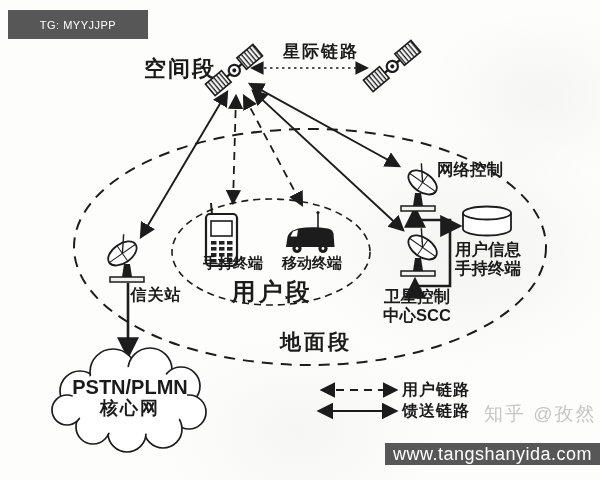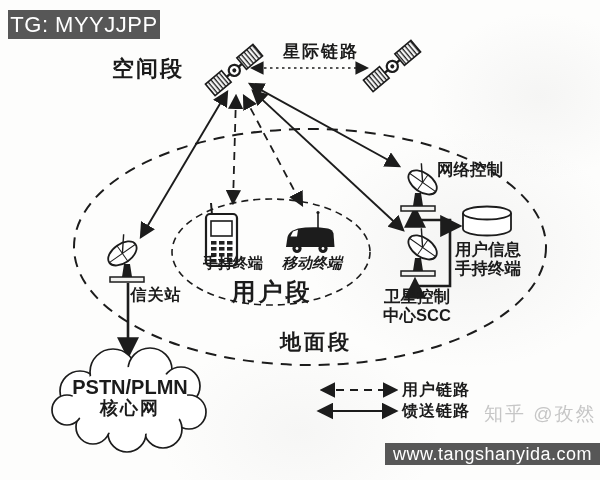--- a/index.html
+++ b/index.html
@@ -21,21 +21,21 @@
   .lbl-left{
     position:absolute; font-weight:700; color:#1b1b1b;
     white-space:nowrap; text-align:center; line-height:19px;
   }
   .serif{font-family:Liberation Sans, sans-serif;}
   .badge{
     position:absolute; background:#575757; color:#ffffff;
     display:flex; align-items:center; justify-content:center;
     letter-spacing:.5px;
   }
-  #tg-badge{left:8px; top:10px; width:152px; height:29px; font-size:22px;}
+  #tg-badge{left:8px; top:10px; width:140px; height:29px; font-size:11px;}
   #site-badge{left:385px; top:443px; width:215px; height:22px; font-size:18px;}
   #watermark{
     position:absolute; left:484px; top:414px; transform:translate(0,-50%);
     color:#c6c6c6; font-size:19px; letter-spacing:2px; white-space:nowrap;
   }
   #user-link-label,#feeder-link-label{
     position:absolute; transform:translate(0,-50%); font-weight:700;
     color:#1b1b1b; font-size:16px; white-space:nowrap; letter-spacing:1px;
   }
 </style>
@@ -147,21 +147,21 @@
       <circle cx="127" cy="433" r="19"></circle>
       <circle cx="93" cy="427" r="17"></circle>
       <circle cx="67" cy="410" r="15"></circle>
       <ellipse cx="130" cy="401" rx="58" ry="34" stroke="none"></ellipse>
     </g>
 
     <line x1="322" y1="390" x2="396" y2="390" stroke="#1c1c1c" stroke-width="1.8" stroke-dasharray="8 6" marker-start="url(#arr)" marker-end="url(#arr)"></line>
     <line x1="319" y1="411" x2="396" y2="411" stroke="#1c1c1c" stroke-width="2" marker-start="url(#arr)" marker-end="url(#arr)"></line>
   </svg>
 
-  <div class="lbl" style="left:148px; top:69px; font-size:22px; letter-spacing:2px;">空间段</div>
+  <div class="lbl" style="left:180px; top:69px; font-size:22px; letter-spacing:2px;">空间段</div>
 
   <div class="lbl" style="left:321px; top:52px; font-size:17px; letter-spacing:2px;">星际链路</div>
 
   <div class="lbl-left" style="left:437px; top:160px; font-size:16.5px;">
     <div>网络控制</div>
   </div>
 
   <div class="lbl-left" style="left:455px; top:240px; font-size:16.5px;">
     <div>用户信息</div>
     <div>手持终端</div>
@@ -169,21 +169,21 @@
 
   <div class="lbl" style="left:417px; top:306px; font-size:16.5px; line-height:19px;">
     <div>卫星控制</div>
     <div>中心SCC</div>
   </div>
 
   <div class="lbl" style="left:156px; top:295px; font-size:16px; letter-spacing:1px;">信关站</div>
 
   <div class="lbl" style="left:233px; top:263px; font-size:15px;">手持终端</div>
 
-  <div class="lbl" style="left:312px; top:263px; font-size:15px;font-style:italic;">移动终端</div>
+  <div class="lbl" style="left:312px; top:263px; font-size:15px;">移动终端</div>
 
   <div class="lbl" style="left:272px; top:292px; font-size:24px; letter-spacing:3px;">用户段</div>
 
   <div class="lbl" style="left:316px; top:342px; font-size:21px; letter-spacing:3px;">地面段</div>
 
   <div class="lbl serif" style="left:130px; top:398px; font-size:20px; line-height:21px;">
     <div>PSTN/PLMN</div>
     <div style="font-size:18px; letter-spacing:2px;">核心网</div>
   </div>
 

